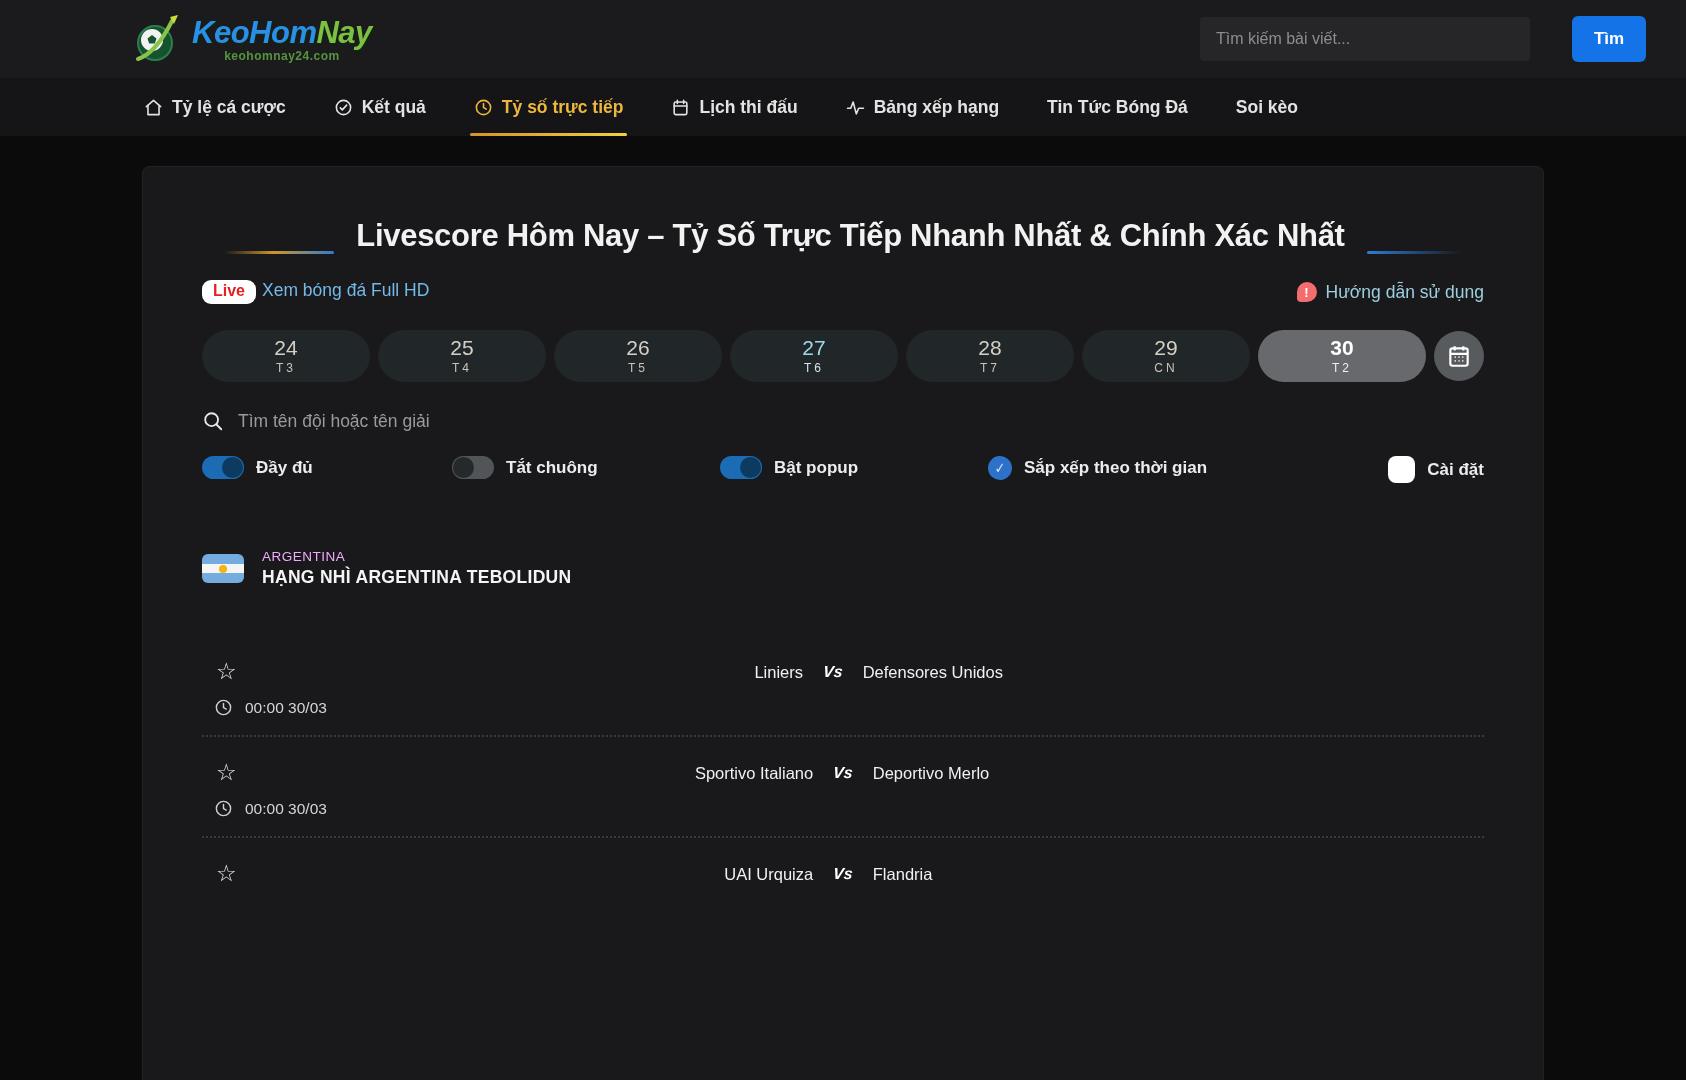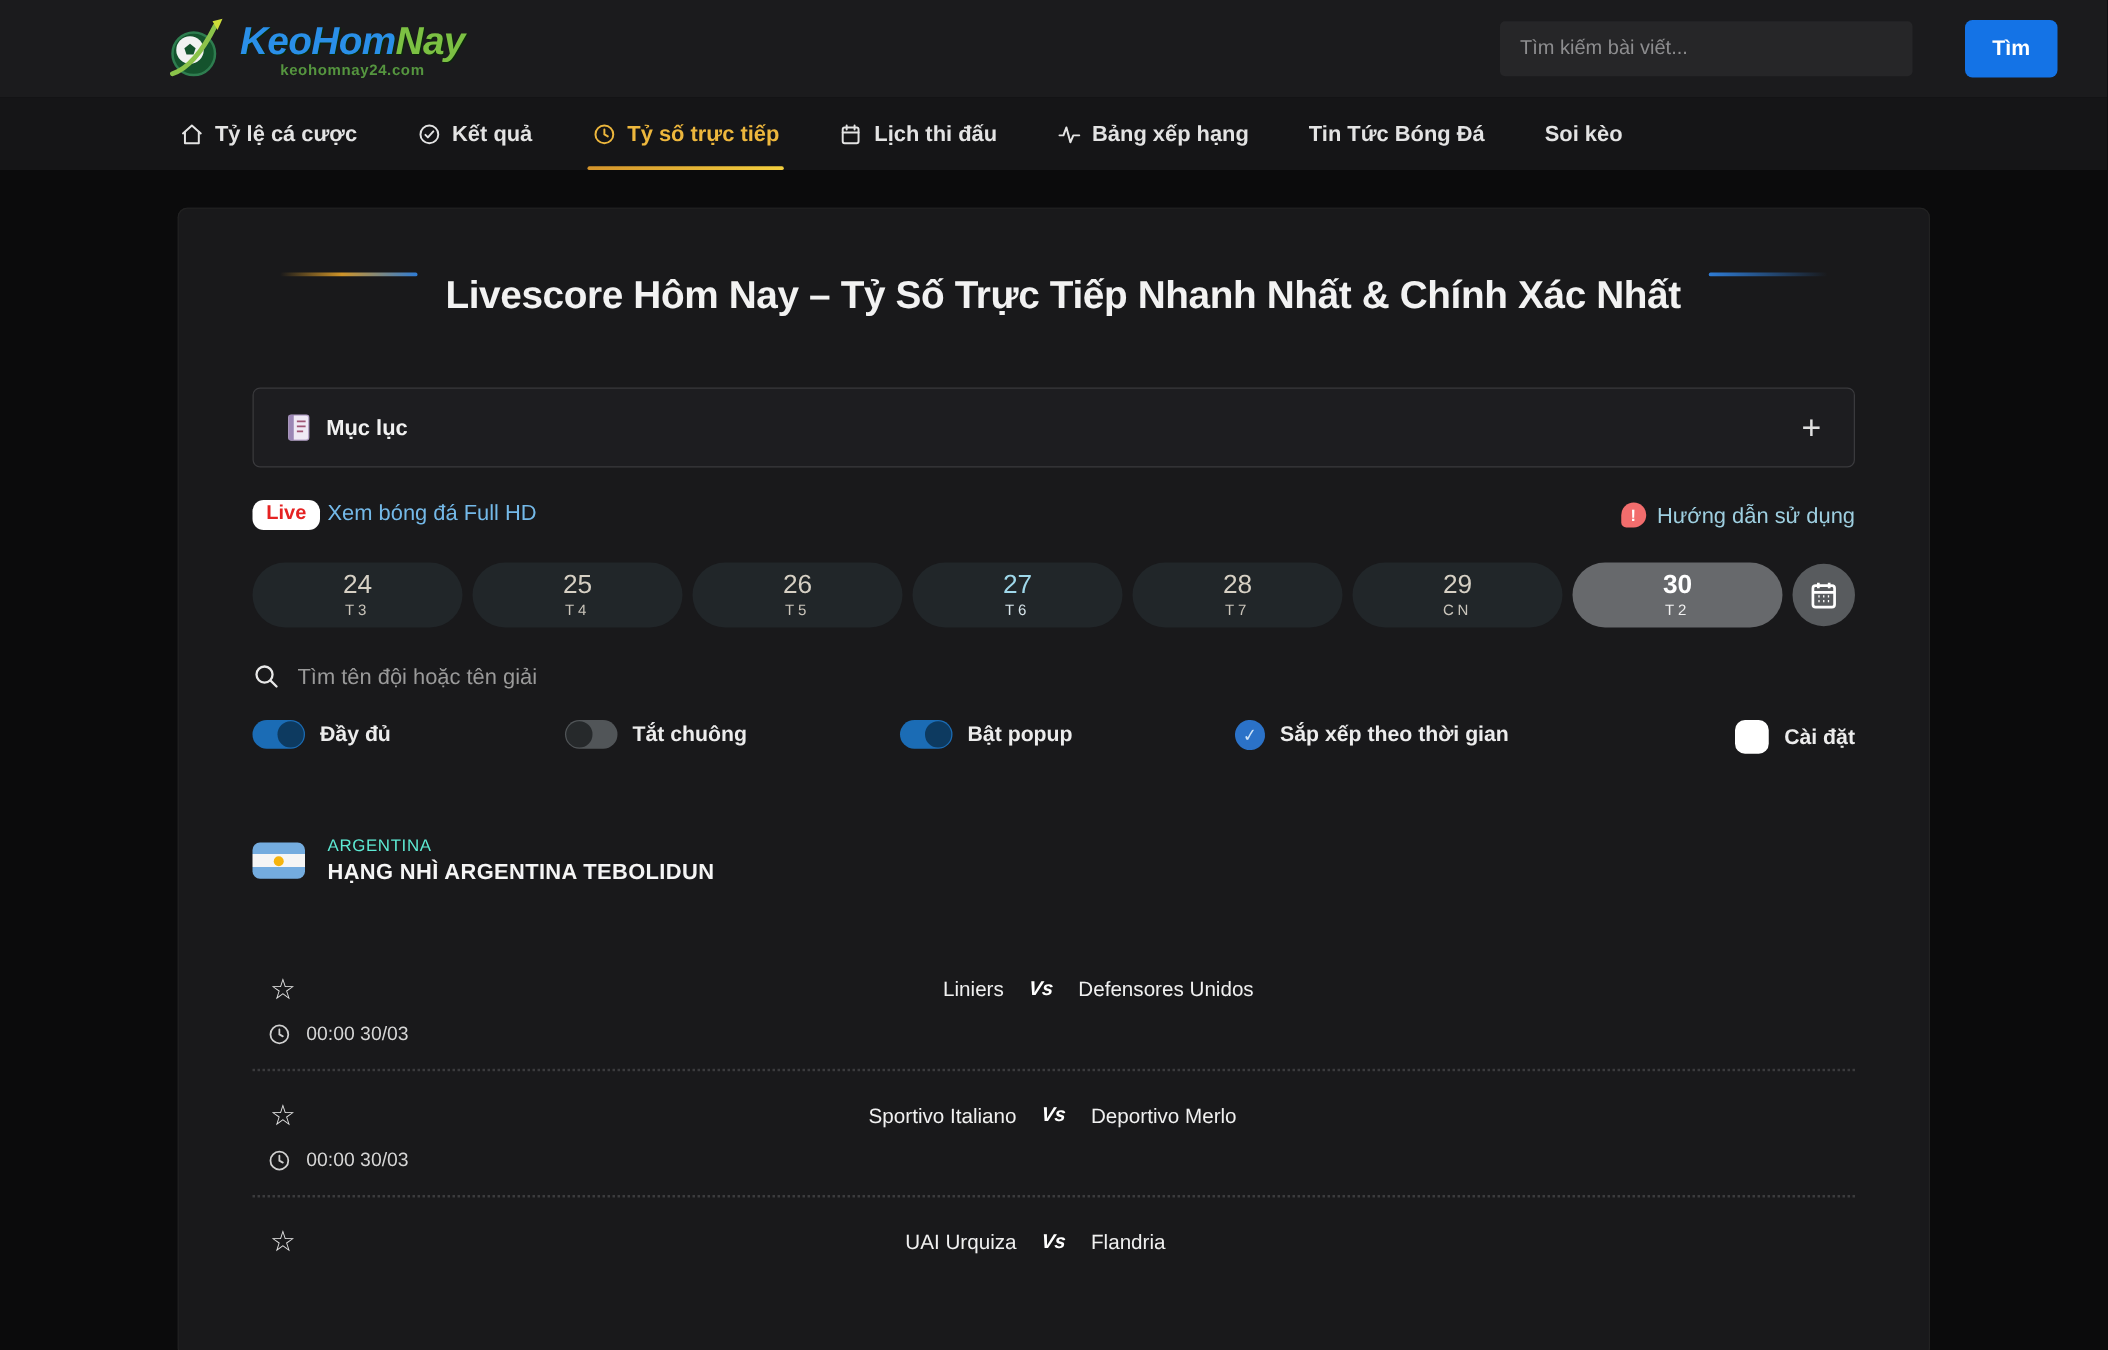--- a/index.html
+++ b/index.html
@@ -31,21 +31,21 @@
   .nav-item svg { width:19px; height:19px; stroke:currentColor; fill:none; stroke-width:2;
     stroke-linecap:round; stroke-linejoin:round; }
   .nav-item.active { color:#edb73d; }
   .nav-item.active::after { content:""; position:absolute; left:0; right:0; bottom:0; height:3px;
     background:linear-gradient(90deg,#d4942b,#f3cf3e); border-radius:2px; }
 
   
   .card { width:1402px; margin:30px auto 0; background:#19191b; border-radius:8px;
     padding:52px 60px 40px; min-height:920px; box-shadow:0 0 0 1px #222 inset; }
 
-  .page-title-row { display:flex; align-items:flex-start; justify-content:center; gap:22px; }
+  .page-title-row { display:flex; align-items:flex-end; justify-content:center; gap:22px; }
   .title-line { height:3px; width:110px; border-radius:2px; }
   .title-line.left { background:linear-gradient(90deg,rgba(0,0,0,0),#cf9428 45%,#2e7cd6); }
   .title-line.right{ background:linear-gradient(90deg,#2e7cd6,rgba(0,0,0,0)); width:95px; }
   .page-title { font-size:31px; font-weight:bold; color:#f2f2f2; letter-spacing:-0.3px;
     white-space:nowrap; }
 
   
   .toc { margin-top:56px; height:64px; border:1px solid #3a3a3d; border-radius:6px;
     display:flex; align-items:center; padding:0 26px; cursor:pointer; background:#1d1d20; }
   .toc-icon { width:20px; height:22px; margin-right:12px; position:relative; }
@@ -102,21 +102,21 @@
   .settings-icon { width:27px; height:27px; background:#fff; border-radius:8px; }
   .c1 { width:250px; } .c2 { width:268px; } .c3 { width:268px; } .c4 { flex:1; }
   .c5 { margin-left:auto; }
 
   
   .league { margin-top:66px; display:flex; align-items:center; gap:18px; }
   .flag-ar { width:42px; height:29px; border-radius:6px; overflow:hidden; position:relative;
     background:linear-gradient(180deg,#74acdf 0 33%,#f5f5f5 33% 67%,#74acdf 67% 100%); }
   .flag-sun { position:absolute; left:50%; top:50%; width:8px; height:8px; margin:-4px 0 0 -4px;
     background:#f6b40e; border-radius:50%; }
-  .league-country { font-size:13.5px; color:#5eead4; letter-spacing:0.5px; }
+  .league-country { font-size:13.5px; color:#f0abfc; letter-spacing:0.5px; }
   .league-name { font-size:17.5px; font-weight:bold; color:#f5f5f5; margin-top:3px;
     letter-spacing:0.3px; }
 
   
   .matches { margin-top:48px; }
   .match { position:relative; padding:22px 0 18px; }
   .match + .match { border-top:2px dotted #3b3b3d; }
   .match-line1 { position:relative; height:28px; display:flex; align-items:center;
     justify-content:center; }
   .star { position:absolute; left:14px; top:0; font-size:23px; color:#e8e8e8; line-height:26px;
@@ -199,29 +199,20 @@
 </div>
 
 <div class="card">
 
   <div class="page-title-row">
     <div class="title-line left"></div>
     <h1 class="page-title">Livescore Hôm Nay – Tỷ Số Trực Tiếp Nhanh Nhất &amp; Chính Xác Nhất</h1>
     <div class="title-line right"></div>
   </div>
 
-  <div class="toc">
-    <svg class="toc-icon" viewBox="0 0 20 22">
-      <rect x="2" y="1" width="16" height="20" rx="2" fill="#efe9f5" stroke="#b9a6cc"></rect>
-      <rect x="2" y="1" width="4" height="20" fill="#9b86b5"></rect>
-      <path d="M8.5 6h7M8.5 10h7M8.5 14h5" stroke="#a05575" stroke-width="1.4"></path>
-    </svg>
-    <span class="toc-label">Mục lục</span>
-    <span class="toc-expand">+</span>
-  </div>
 
   <div class="live-row">
     <div class="live-col">
       <span class="live-badge">Live</span>
       <span class="live-link">Xem bóng đá Full HD</span>
     </div>
     <div class="guide">
       <span class="guide-icon">!</span>
       <span class="guide-label">Hướng dẫn sử dụng</span>
     </div>

